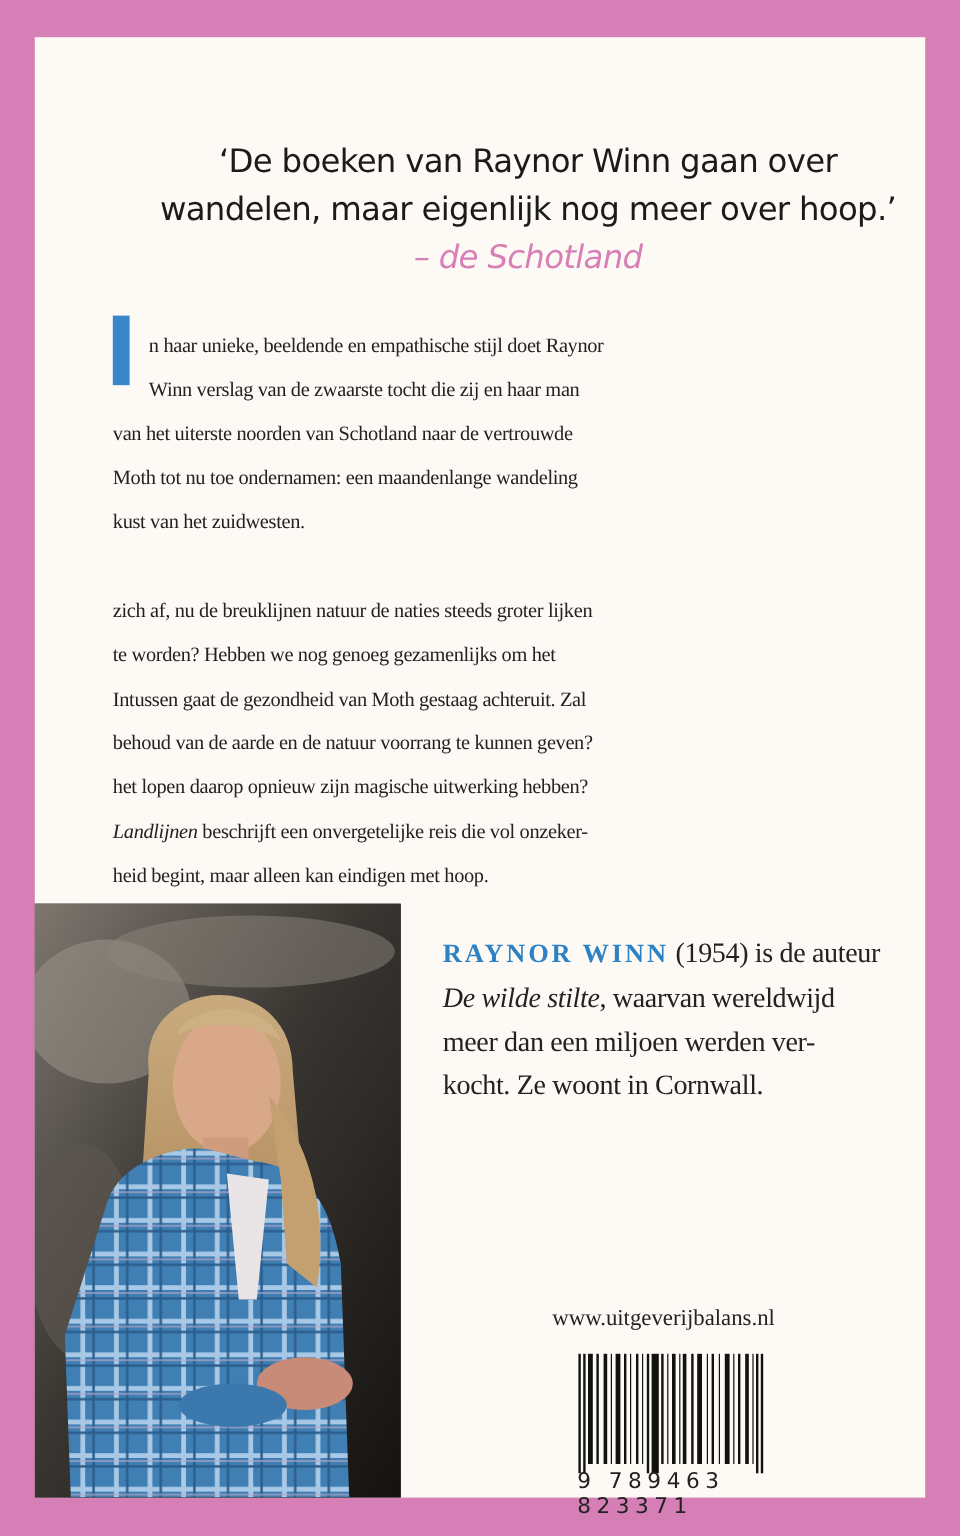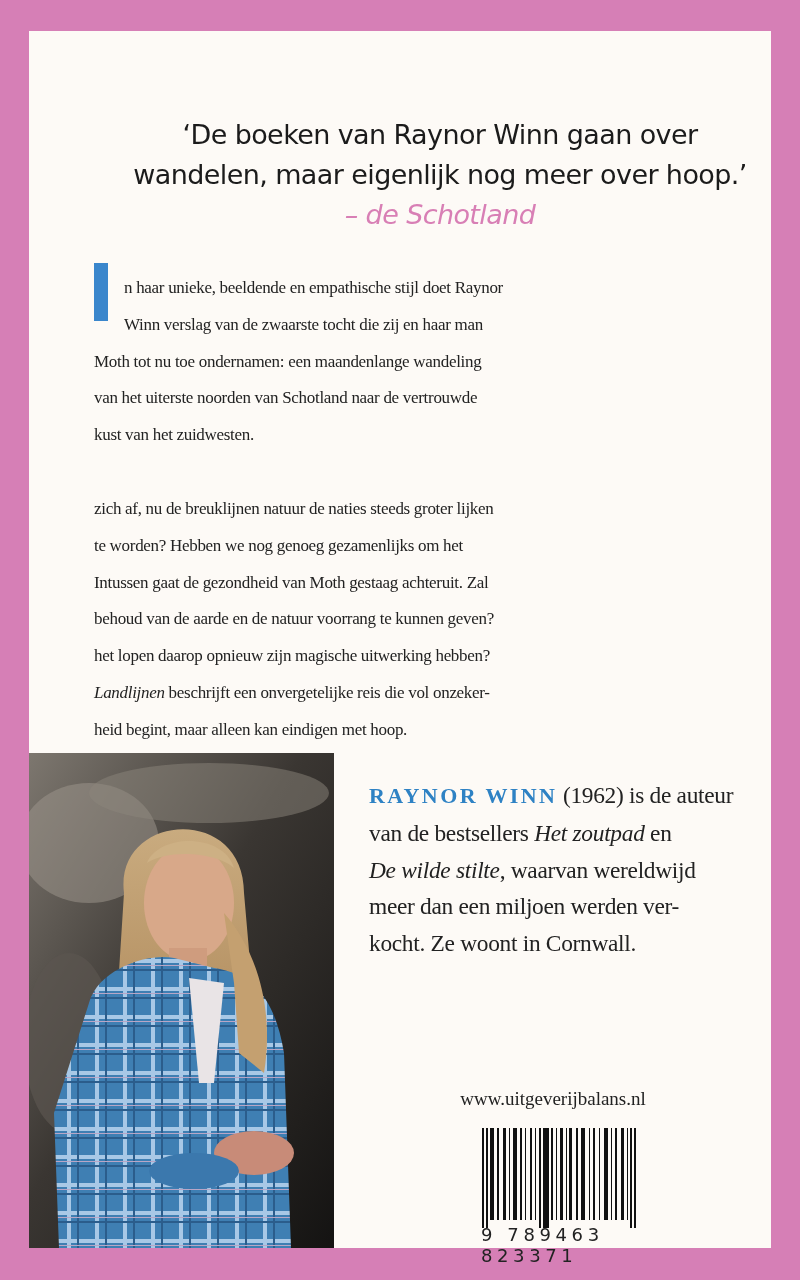--- a/index.html
+++ b/index.html
@@ -126,22 +126,22 @@
     <div>‘De boeken van Raynor Winn gaan over</div>
     <div>wandelen, maar eigenlijk nog meer over hoop.’</div>
     <div class="source">– de Schotland</div>
   </div>
 
   <div class="dropcap"></div>
 
   <div class="para para1">
     <span class="line indent">n haar unieke, beeldende en empathische stijl doet Raynor</span>
     <span class="line indent">Winn verslag van de zwaarste tocht die zij en haar man</span>
+    <span class="line">van het uiterste noorden van Schotland naar de vertrouwde</span>
     <span class="line">Moth tot nu toe ondernamen: een maandenlange wandeling</span>
-    <span class="line">van het uiterste noorden van Schotland naar de vertrouwde</span>
     <span class="line">kust van het zuidwesten.</span>
   </div>
 
   <div class="para para2">
     <span class="line">zich af, nu de breuklijnen natuur de naties steeds groter lijken</span>
     <span class="line">te worden? Hebben we nog genoeg gezamenlijks om het</span>
     <span class="line">Intussen gaat de gezondheid van Moth gestaag achteruit. Zal</span>
     <span class="line">behoud van de aarde en de natuur voorrang te kunnen geven?</span>
     <span class="line">het lopen daarop opnieuw zijn magische uitwerking hebben?</span>
     <span class="line"><i>Landlijnen</i><span> beschrijft een onvergetelijke reis die vol onzeker-</span></span>
@@ -179,22 +179,21 @@
       <rect x="140" y="195" width="38" height="40" fill="#cf9c7e"></rect>
       <path d="M60 250 C 70 215, 120 200, 145 205 L 185 215 C 220 220, 245 240, 255 300 L 262 495 L 30 495 L 25 360 Z" fill="url(#plaid)"></path>
       <path d="M160 225 L 195 230 L 185 330 L 170 330 Z" fill="#e9e4e6"></path>
       <path d="M195 160 C 230 200, 245 260, 235 320 L 210 300 L 205 230 Z" fill="#c4a070"></path>
       <ellipse cx="225" cy="400" rx="40" ry="22" fill="#c88b78"></ellipse>
       <ellipse cx="165" cy="418" rx="45" ry="18" fill="#3b78ad"></ellipse>
     </svg>
   </div>
 
   <div class="bio">
-    <span class="line"><span class="name">Raynor Winn</span><span> (1962) is de auteur</span></span>
-    <span class="line"><span>van de bestsellers </span><i>Het zoutpad</i><span> en</span></span>
+    <span class="line"><span class="name">Raynor Winn</span><span> (1954) is de auteur</span></span>
     <span class="line"><i>De wilde stilte</i><span>, waarvan wereldwijd</span></span>
     <span class="line">meer dan een miljoen werden ver-</span>
     <span class="line">kocht. Ze woont in Cornwall.</span>
   </div>
 
   <div class="website">www.uitgeverijbalans.nl</div>
 
   <div class="barcode">
     <svg width="200" height="100" viewBox="0 0 200 100" xmlns="http://www.w3.org/2000/svg">
       <g fill="#111">

